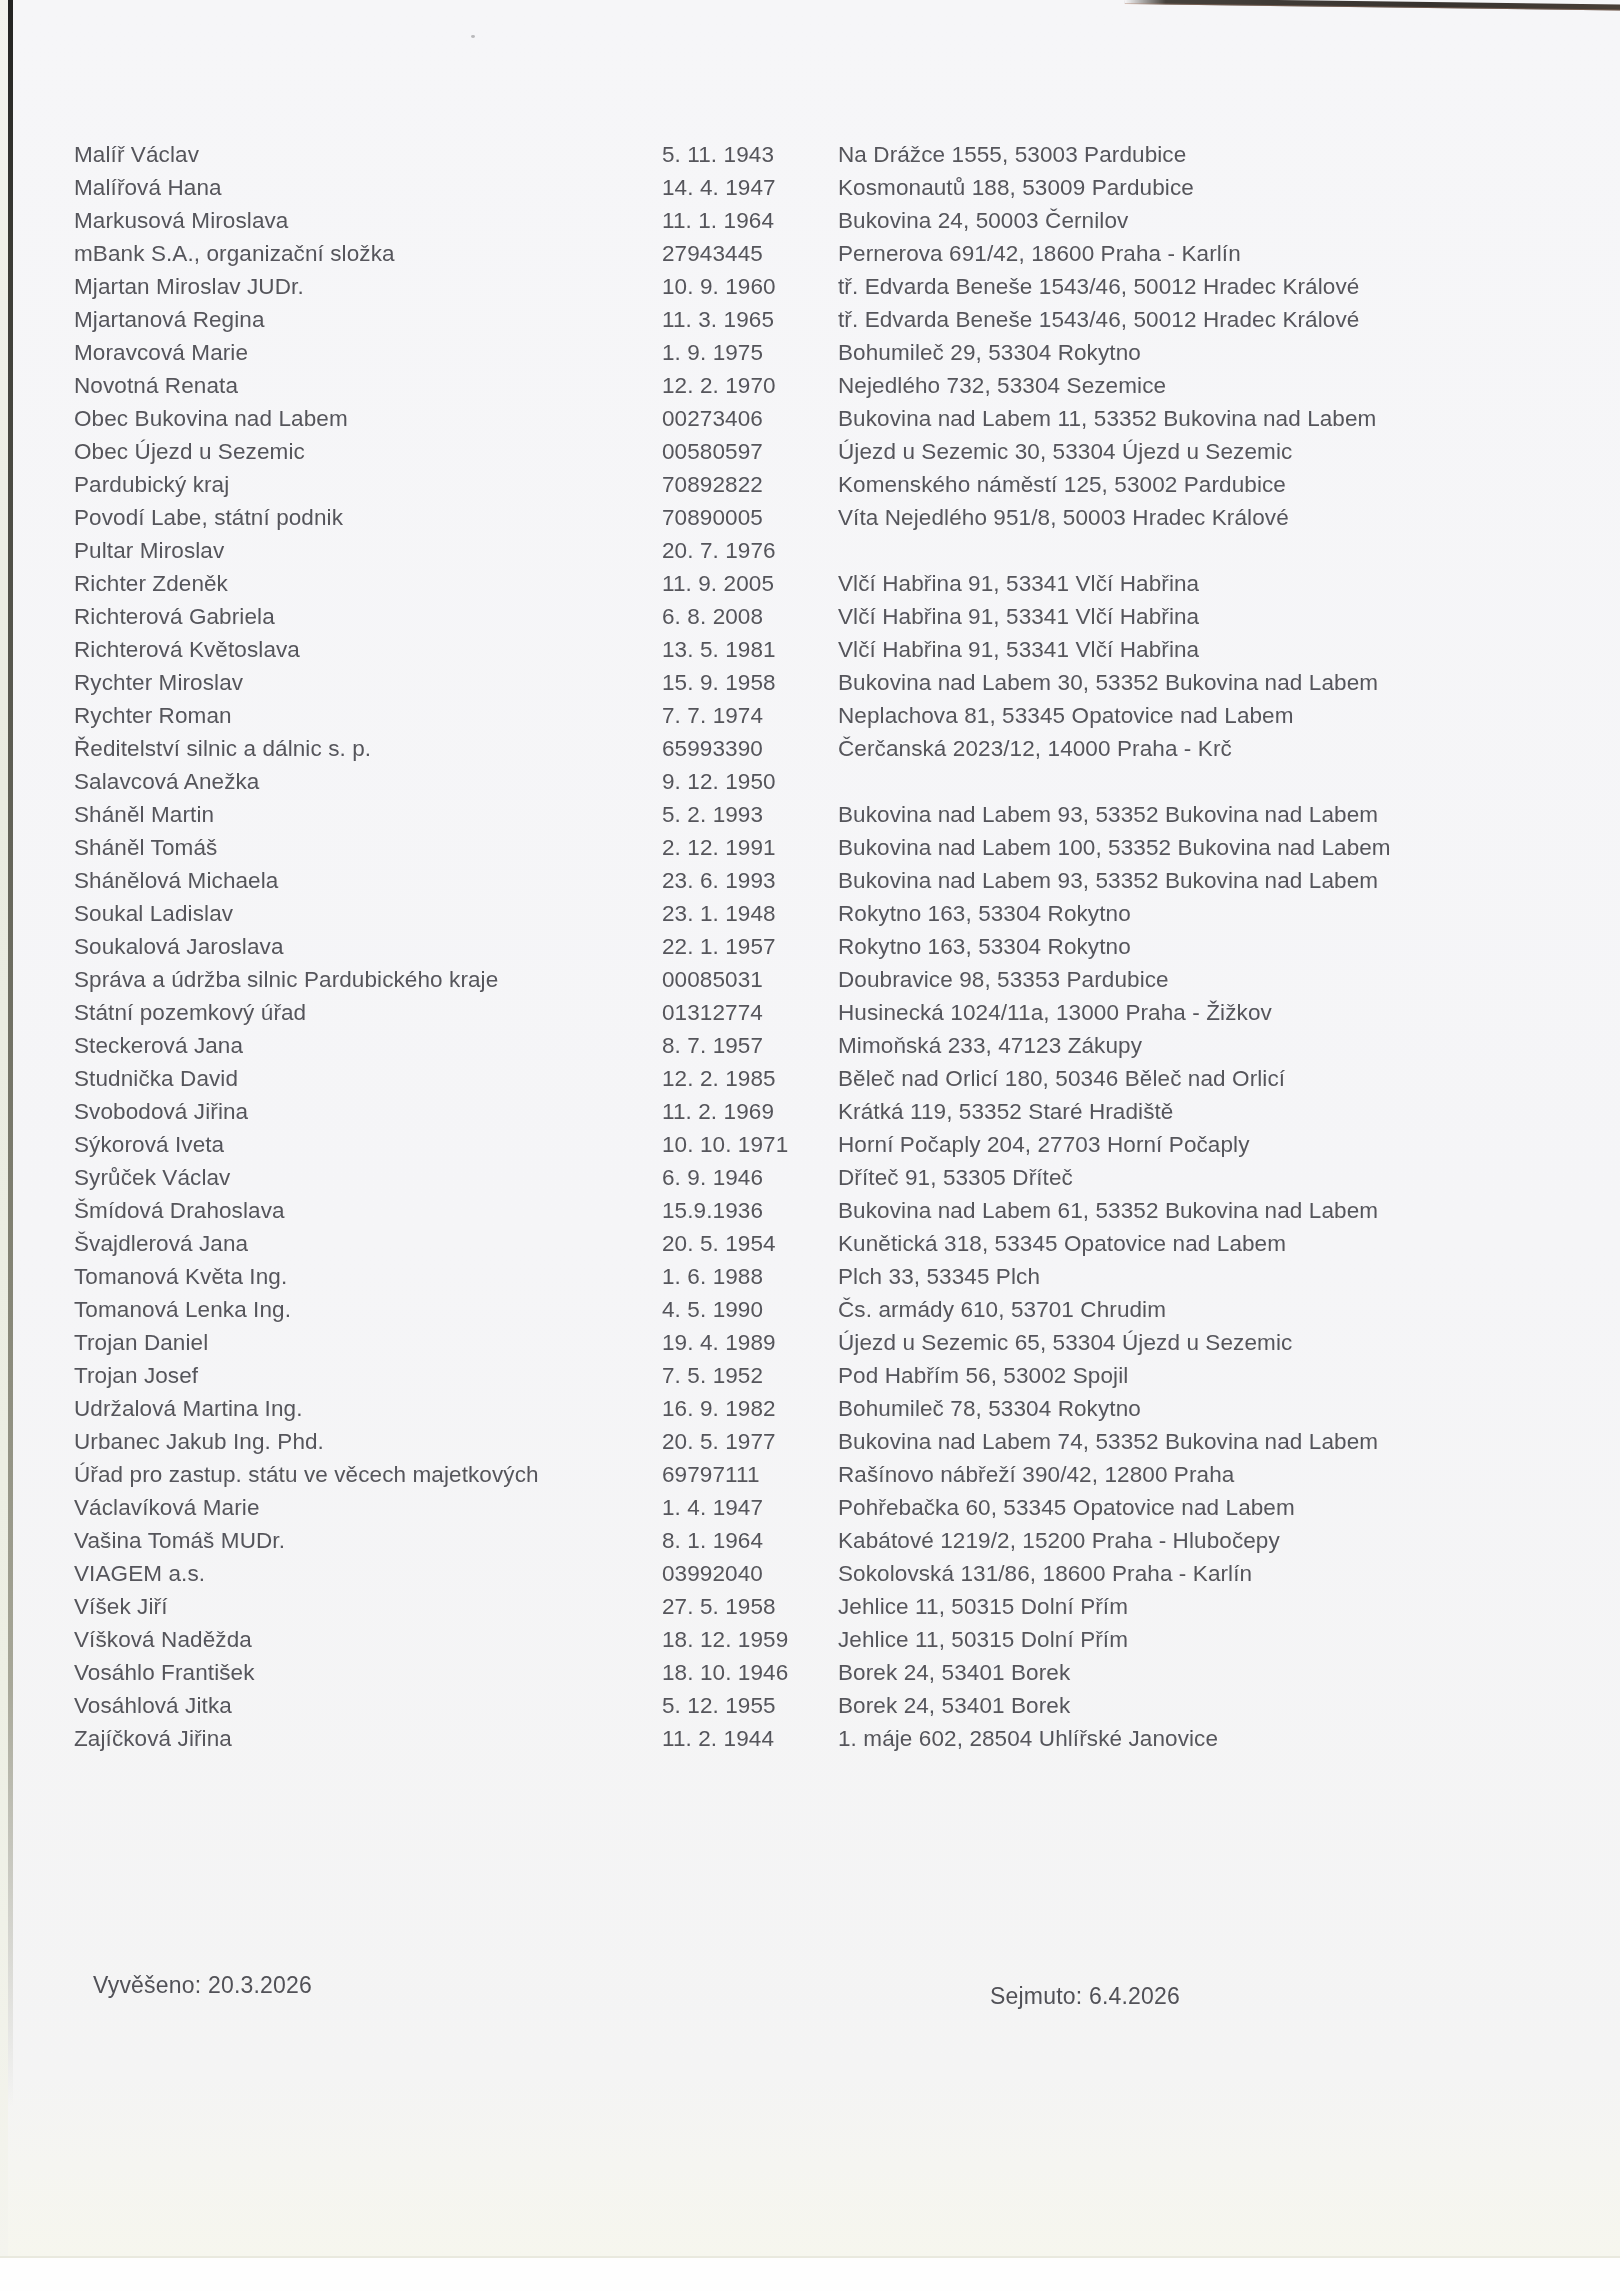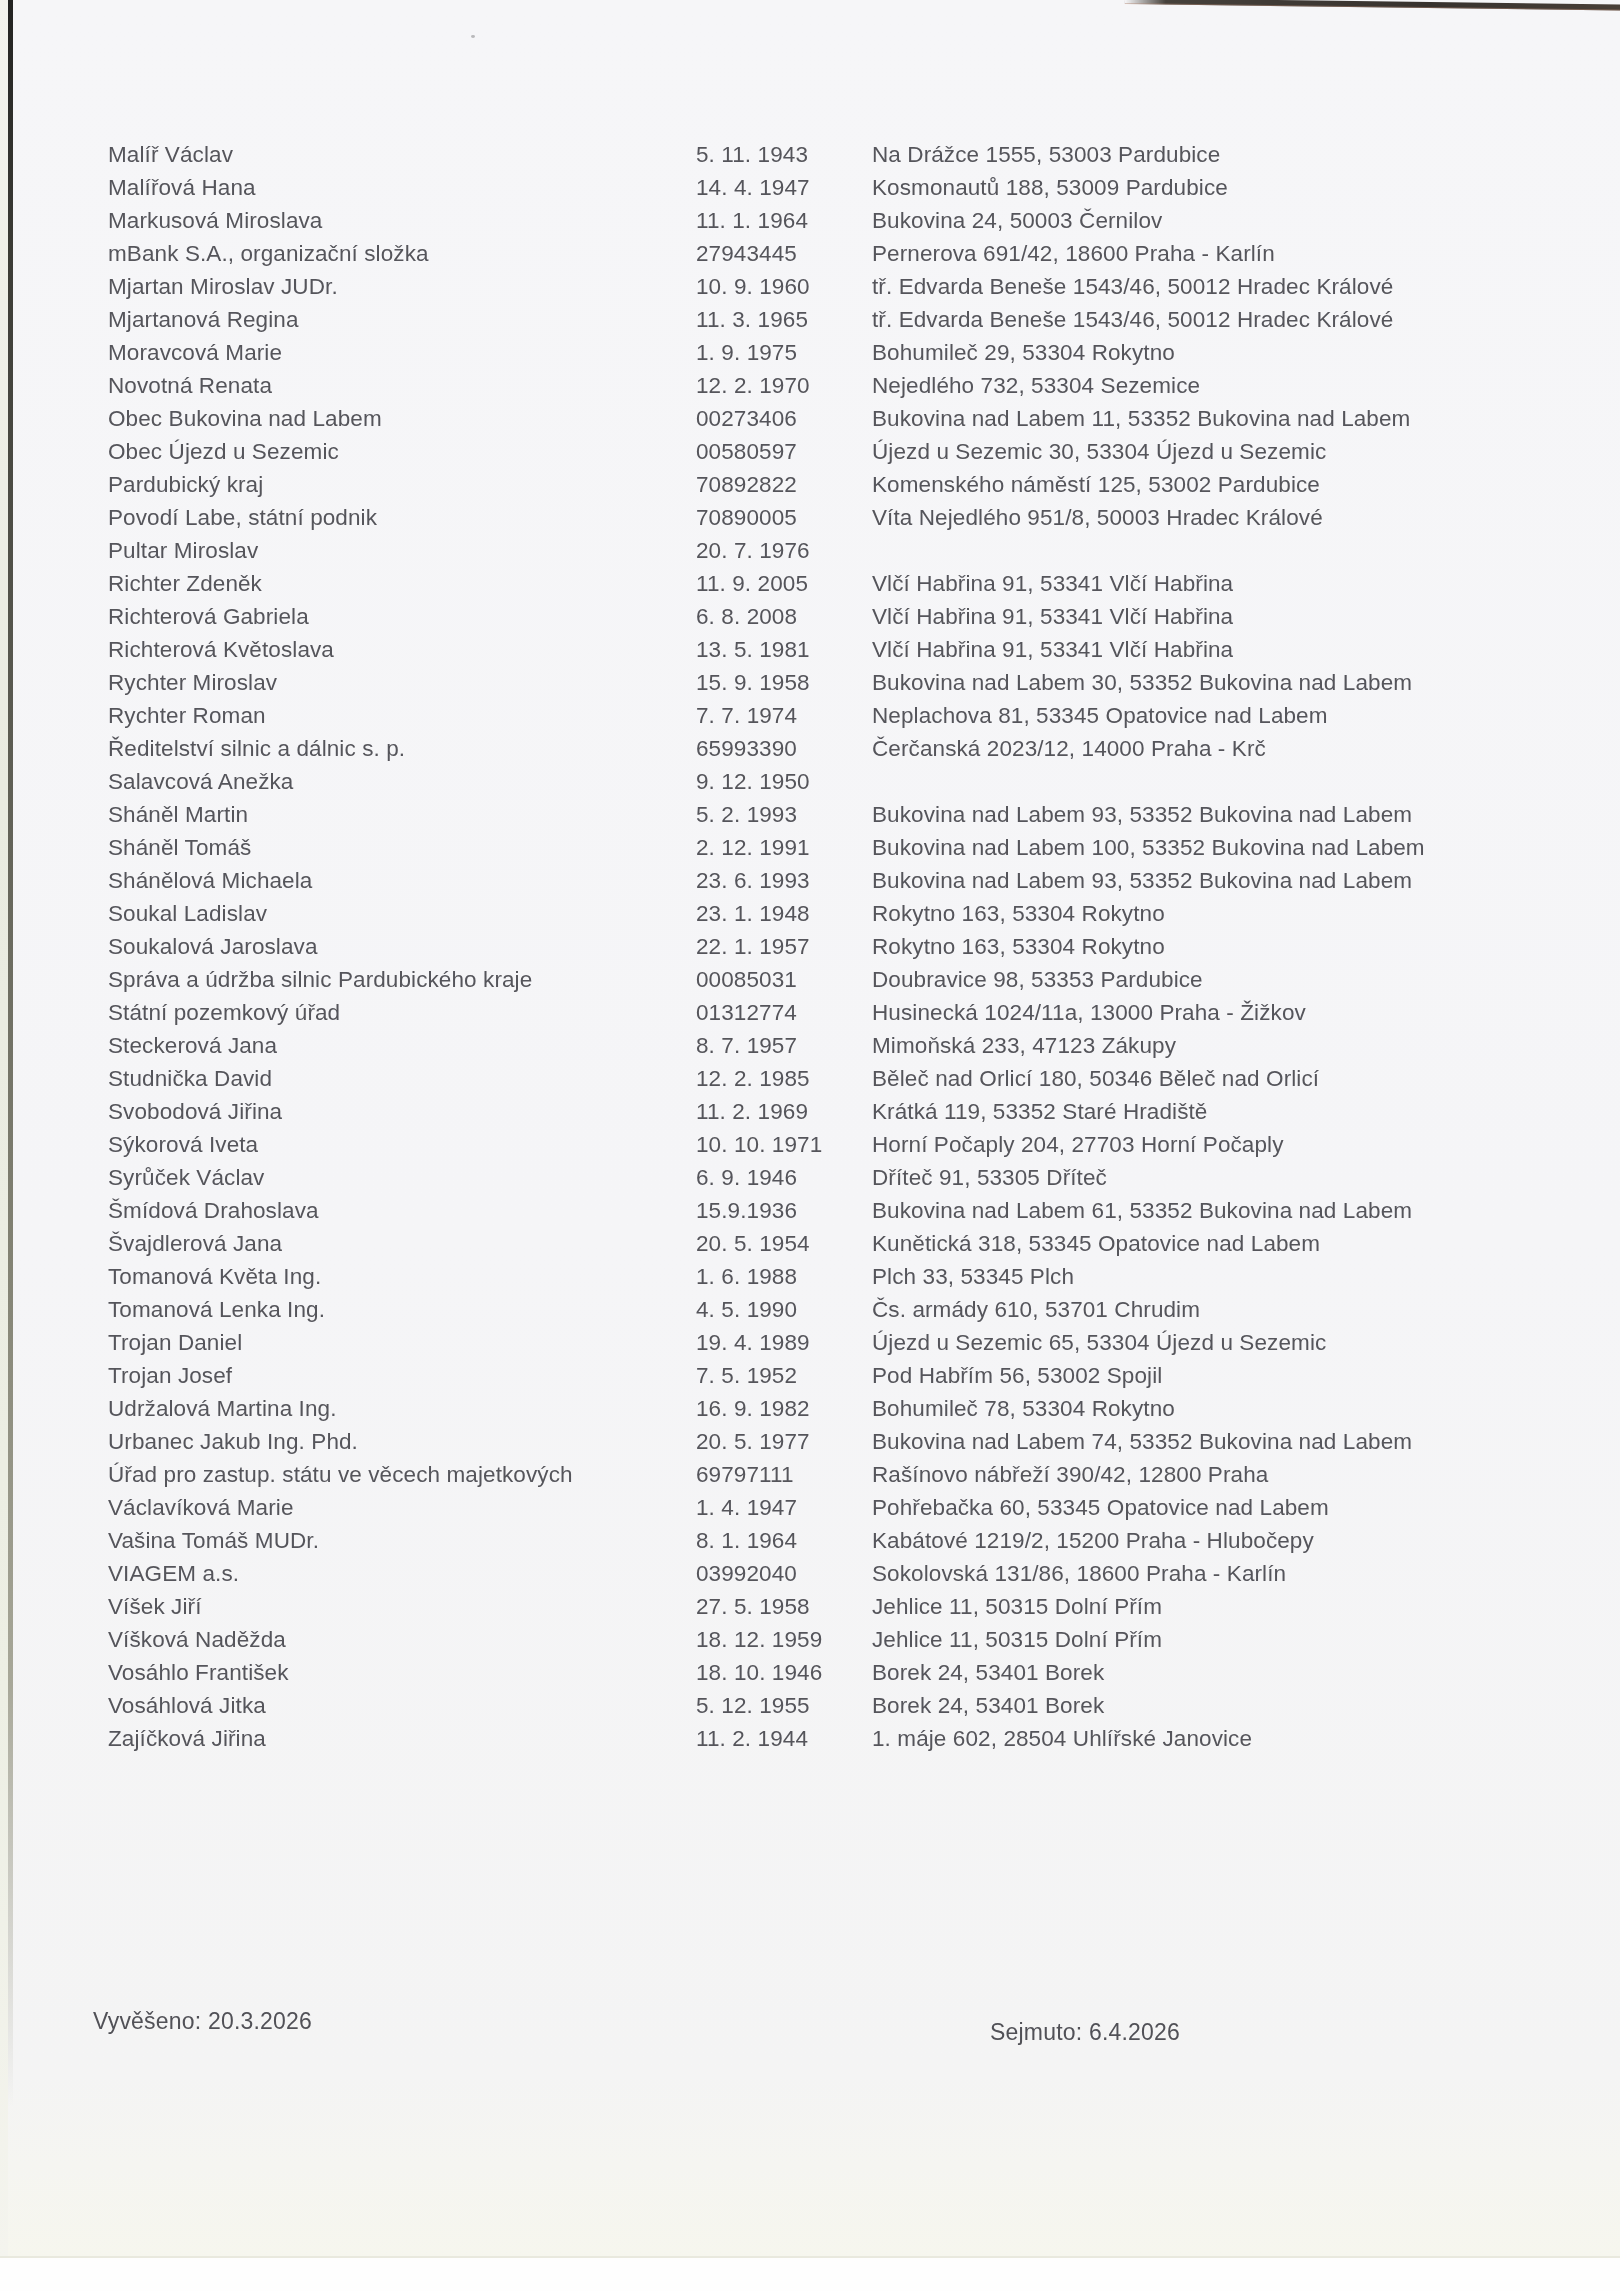--- a/index.html
+++ b/index.html
@@ -53,38 +53,37 @@
   }
   
   .list {
     position: absolute;
     left: 0; top: 138px;
     width: 1620px;
   }
   .row {
     display: grid;
     grid-template-columns: 588px 176px 1fr;
-    padding-left: 108px;
+    padding-left: 74px;
     height: 33px;
     line-height: 33px;
     font-size: 22.5px;
     letter-spacing: 0.1px;
     color: #55555b;
     white-space: nowrap;
   }
   .row span { overflow: visible; }
   
   .footer {
     position: absolute;
     left: 0; top: 1972px;
     width: 1620px; height: 59px;
     font-size: 23px;
     color: #515157;
     letter-spacing: 0.2px;
-    margin-top: 36px;
   }
   .posted { position: absolute; left: 93px; top: 0; white-space: nowrap; }
   .removed { position: absolute; left: 990px; top: 10.8px; white-space: nowrap; }
 </style>
 </head>
 <body>
 
 <div class="screen">
   <div class="paper"></div>
   <div class="below-paper"></div>

